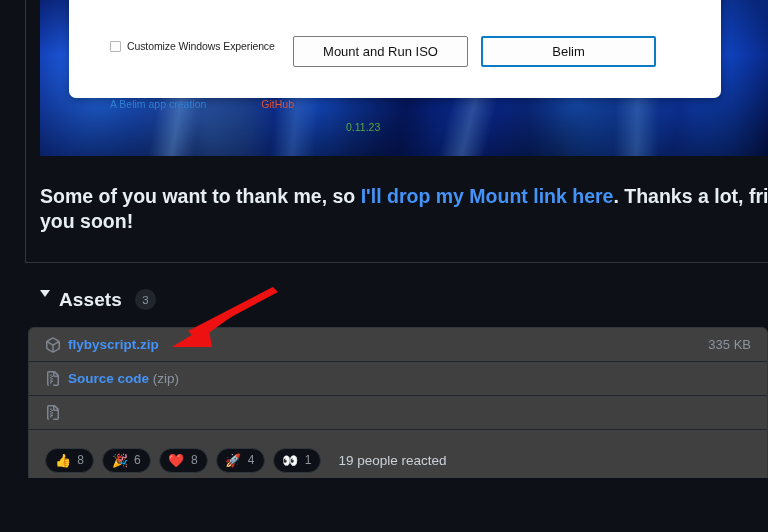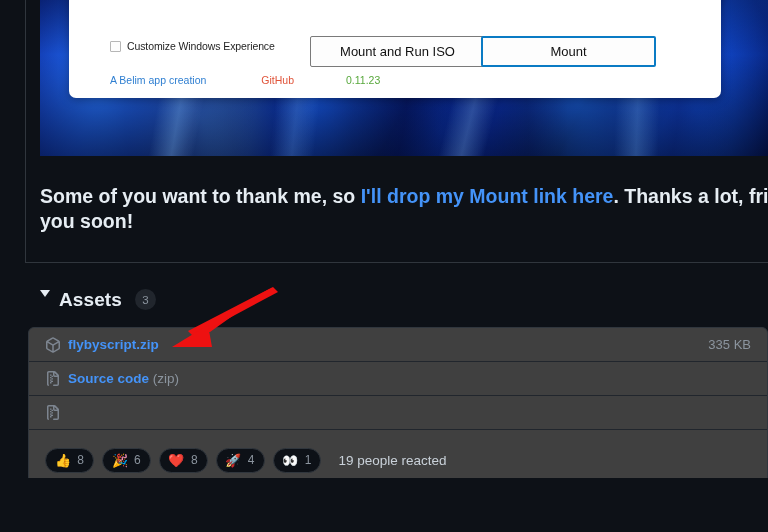--- a/index.html
+++ b/index.html
@@ -107,42 +107,42 @@
     height: 31px;
     background: #fdfdfd;
     display: flex;
     align-items: center;
     justify-content: center;
     font-size: 13px;
     color: #111;
     border-radius: 2px;
   }
   .app-btn.secondary {
-    left: 241px;
+    left: 224px;
     width: 175px;
     border: 1px solid #7a7a7a;
   }
   .app-btn.primary {
     left: 412px;
     width: 175px;
     border: 2px solid #0a7bc4;
   }
   .app-links {
     position: absolute;
     left: 41px;
     top: 134px;
     display: flex;
     align-items: center;
     gap: 8px;
     font-size: 10.5px;
     white-space: nowrap;
   }
   .app-links .l-belim { color: #2f7fd1; }
   .app-links .l-github { color: #e0543a; margin-left: 47px; }
-  .app-links .l-version { color: #58a83c; margin-left: 44px; }
+  .app-links .l-version { color: #58a83c; margin-left: 44px; margin-top: 47px; }
 
   
   .release-body {
     position: absolute;
     left: 40px;
     top: 184px;
     width: 760px;
     font-size: 19.5px;
     font-weight: bold;
     line-height: 25px;
@@ -312,21 +312,21 @@
 
     <div class="app-window">
 
       <div class="chk-wrap">
         <span class="chk-box"></span>
         <span class="chk-label">Customize Windows Experience</span>
       </div>
 
       <div class="app-btn secondary">Mount and Run ISO</div>
 
-      <div class="app-btn primary">Mount</div>
+      <div class="app-btn primary">Belim</div>
 
       <div class="app-links">
         <span class="l-belim">A Belim app creation</span>
         <span class="l-github">GitHub</span>
         <span class="l-version">0.11.23</span>
       </div>
 
     </div>
   </div>
 

